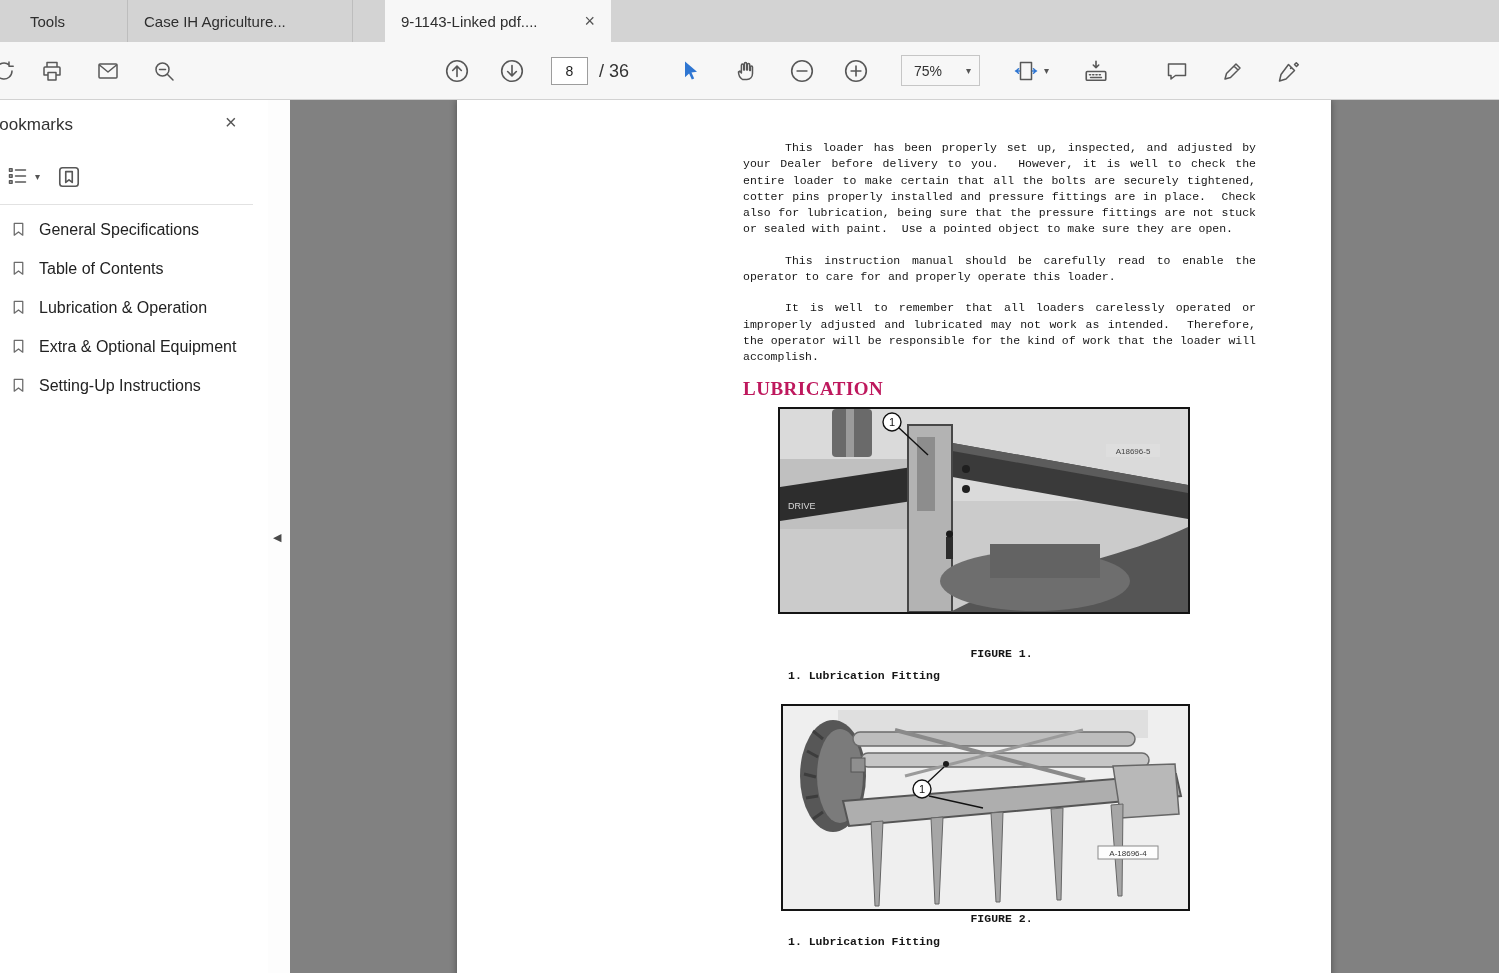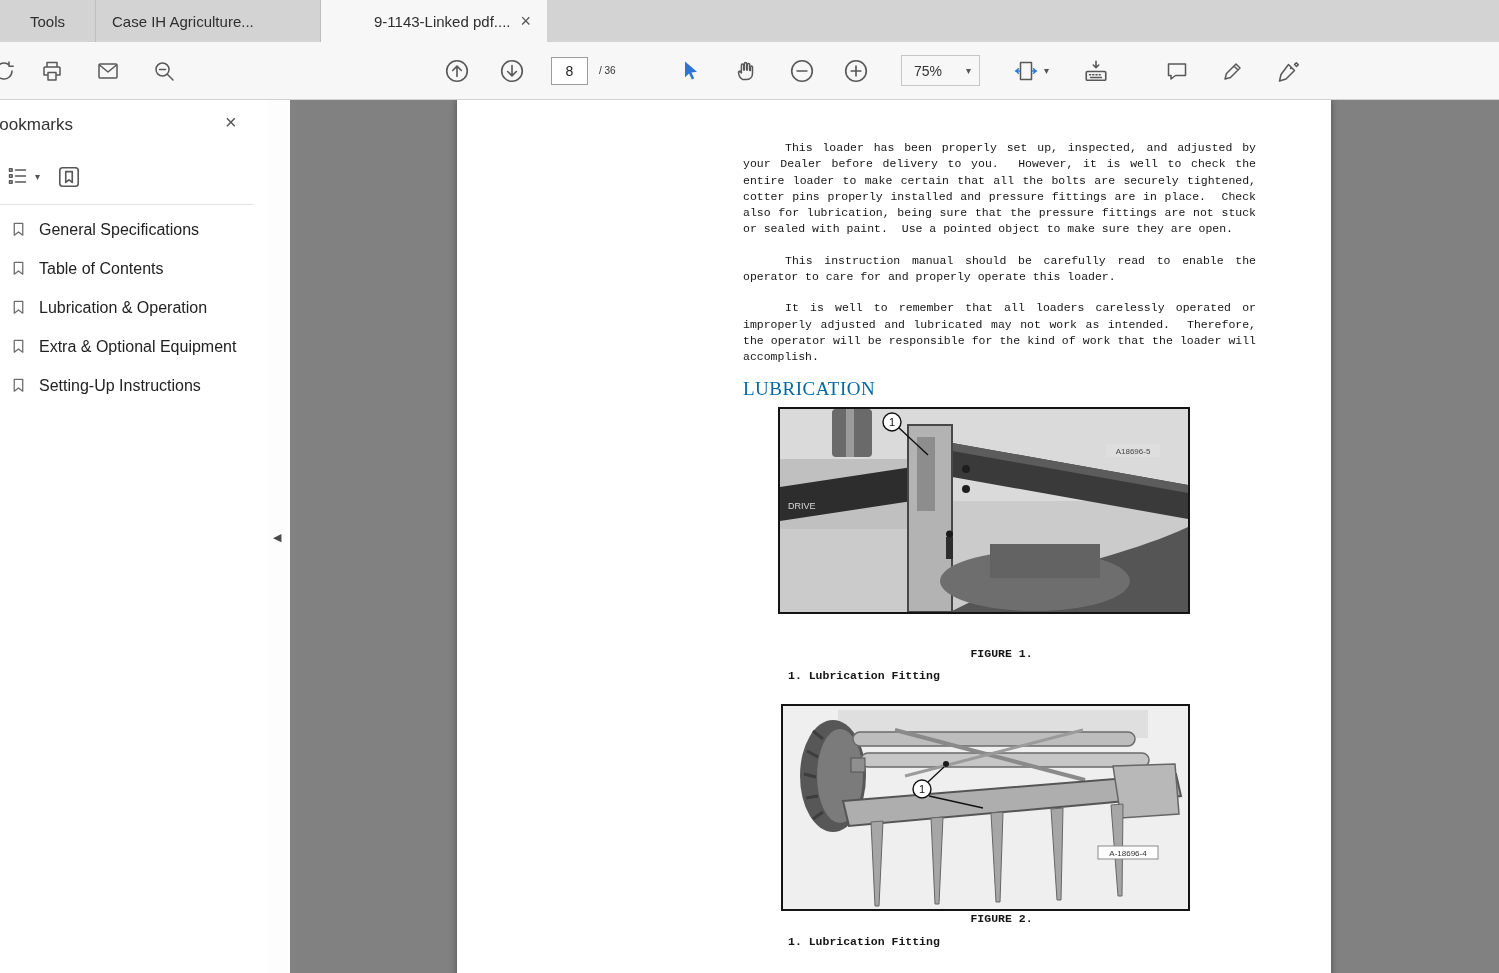--- a/index.html
+++ b/index.html
@@ -1,40 +1,40 @@
 <!DOCTYPE html>
 <html><head>
 <meta charset="utf-8">
 <style>
   * { margin:0; padding:0; box-sizing:border-box; }
   html,body { width:1499px; height:973px; overflow:hidden;
     font-family:"Liberation Sans", sans-serif; background:#fff; }
   .app { position:relative; width:1499px; height:973px; overflow:hidden; background:#fff; }
 
   
-  .tabbar { position:absolute; top:0; left:0; right:0; height:42px; background:#d3d3d3; display:flex; }
+  .tabbar { position:absolute; top:0; left:0; right:0; height:42px; background:#d3d3d3; display:flex;gap:32px; }
   .tab { position:relative; display:flex; align-items:center; height:42px; padding:0 16px;
          font-size:15px; color:#2e2e2e; white-space:nowrap; overflow:hidden; }
   .tab-tools { width:95px; justify-content:center; }
   .tab-doc1 { width:226px; border-left:1px solid #bdbdbd; border-right:1px solid #bdbdbd; }
-  .tab-doc2 { width:226px; background:#f7f7f7; justify-content:flex-end; }
+  .tab-doc2 { width:226px; background:#f7f7f7; justify-content:space-between; }
   .tab-close { font-size:18px; color:#555; margin-left:10px; line-height:1; }
 
   
   .toolbar { position:absolute; top:42px; left:0; right:0; height:58px; background:#f7f7f7;
              border-bottom:1px solid #d2d2d2; }
   .tbi { position:absolute; top:50%; transform:translateY(-50%); width:28px; height:28px;
          display:flex; align-items:center; justify-content:center; }
   .tbi svg { display:block; }
   .icon-stroke { fill:none; stroke:#585858; stroke-width:1.5; stroke-linecap:round; stroke-linejoin:round; }
   .icon-blue   { fill:none; stroke:#2f76d2; stroke-width:1.5; stroke-linecap:round; stroke-linejoin:round; }
   .page-input { position:absolute; left:551px; top:15px; width:37px; height:28px; border:1px solid #9d9d9d;
                 background:#fff; text-align:center; font-size:14px; color:#222;
                 font-family:"Liberation Sans",sans-serif; }
-  .page-total { position:absolute; left:599px; top:0; height:58px; line-height:58px; font-size:10px; color:#333; }
+  .page-total { position:absolute; left:599px; top:0; height:58px; line-height:58px; font-size:18px; color:#333; }
   .zoom-box { position:absolute; left:901px; top:13px; width:79px; height:31px; border:1px solid #c6c6c6;
               background:#f7f7f7; display:flex; align-items:center; padding:0 8px 0 12px;
               justify-content:space-between; font-size:14px; color:#333; }
   .caret { font-size:10px; color:#555; }
   .fit-caret { position:absolute; left:1044px; top:0; height:58px; line-height:58px; }
 
   
   .sidebar { position:absolute; top:100px; left:0; width:268px; bottom:0; background:#fff; }
   .sb-title { position:absolute; left:-12px; top:15px; font-size:17px; color:#333; }
   .sb-close { position:absolute; left:225px; top:12px; font-size:20px; color:#555; line-height:1; }
@@ -53,22 +53,22 @@
   .collapse { position:absolute; left:5px; top:50%; transform:translateY(-50%);
               font-size:11px; color:#4a4a4a; }
 
   
   .docarea { position:absolute; top:100px; left:290px; right:0; bottom:0; background:#818181; overflow:hidden; }
   .page { position:absolute; left:167px; top:0; width:874px; height:1100px; background:#fff;
           box-shadow:0 0 7px rgba(0,0,0,.4); }
   .page-content { position:absolute; left:286px; top:40px; width:517px;
                   font-family:"Liberation Mono", monospace; font-size:11.5px; line-height:16.3px; color:#151515; }
   .page-content p { text-align:justify; text-indent:42px; margin:0 4px 15px 0; white-space:pre-wrap; }
-  .doc-heading { font-family:"Liberation Serif", serif; font-size:19px; font-weight:normal;
-                 letter-spacing:.5px; color:#0369a1; margin:14px 0 10px 0; }
+  .doc-heading { font-family:"Liberation Serif", serif; font-size:19px; font-weight:bold;
+                 letter-spacing:.5px; color:#be185d; margin:14px 0 10px 0; }
   .figure { border:2px solid #141414; background:#ddd; }
   .fig-1 { width:412px; height:207px; margin-left:35px; }
   .fig-2 { width:409px; height:207px; margin-left:38px; margin-top:20px; }
   .figure svg { display:block; }
   .fig-caption { text-align:center; font-weight:bold; font-size:11.5px; margin-top:32px; }
   .fig-caption.c2 { margin-top:0; }
   .fig-item { font-weight:bold; font-size:11.5px; margin:6px 0 0 45px; }
 </style>
 </head>
 <body>

